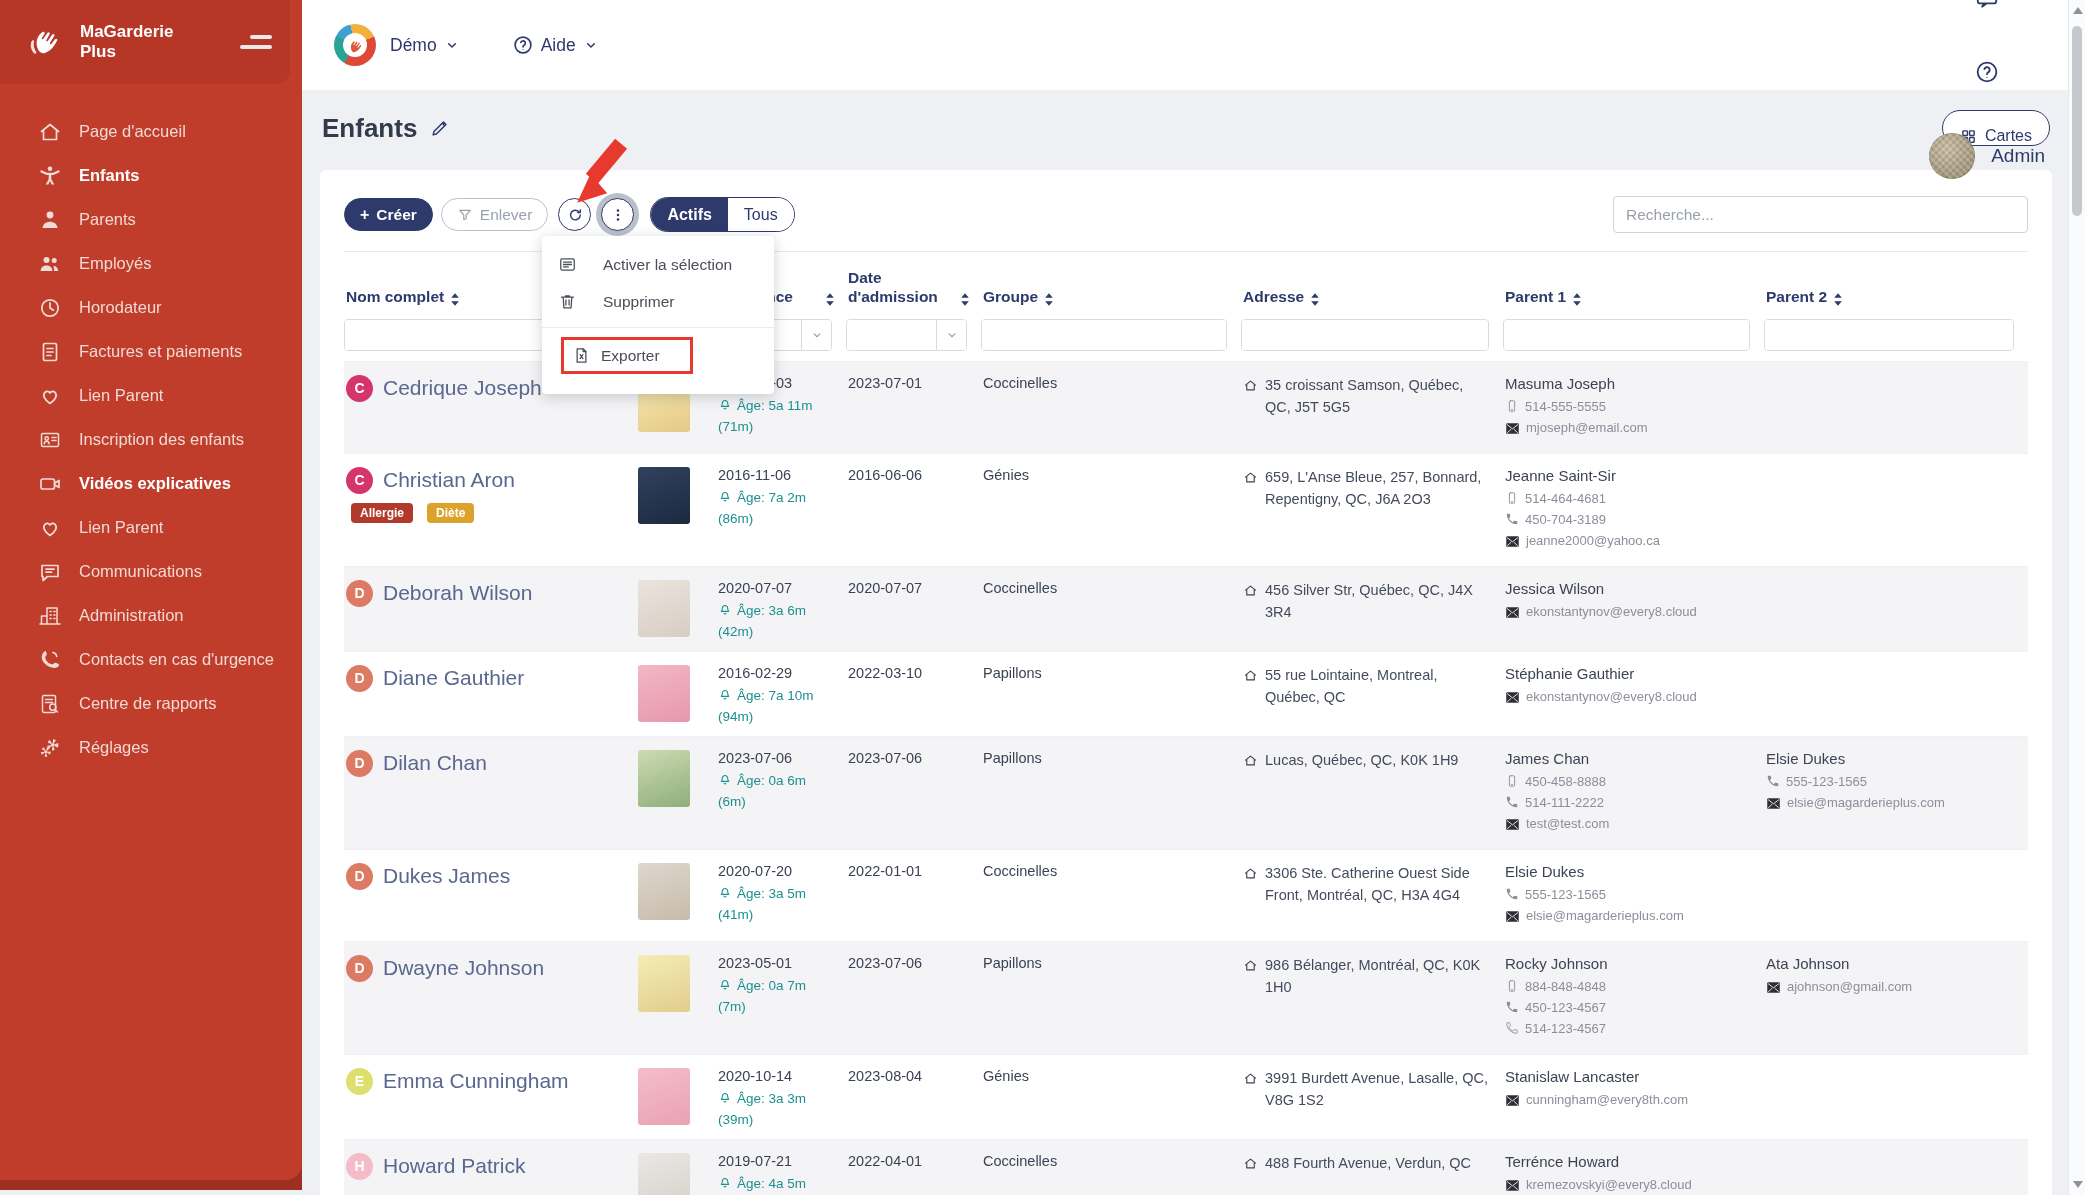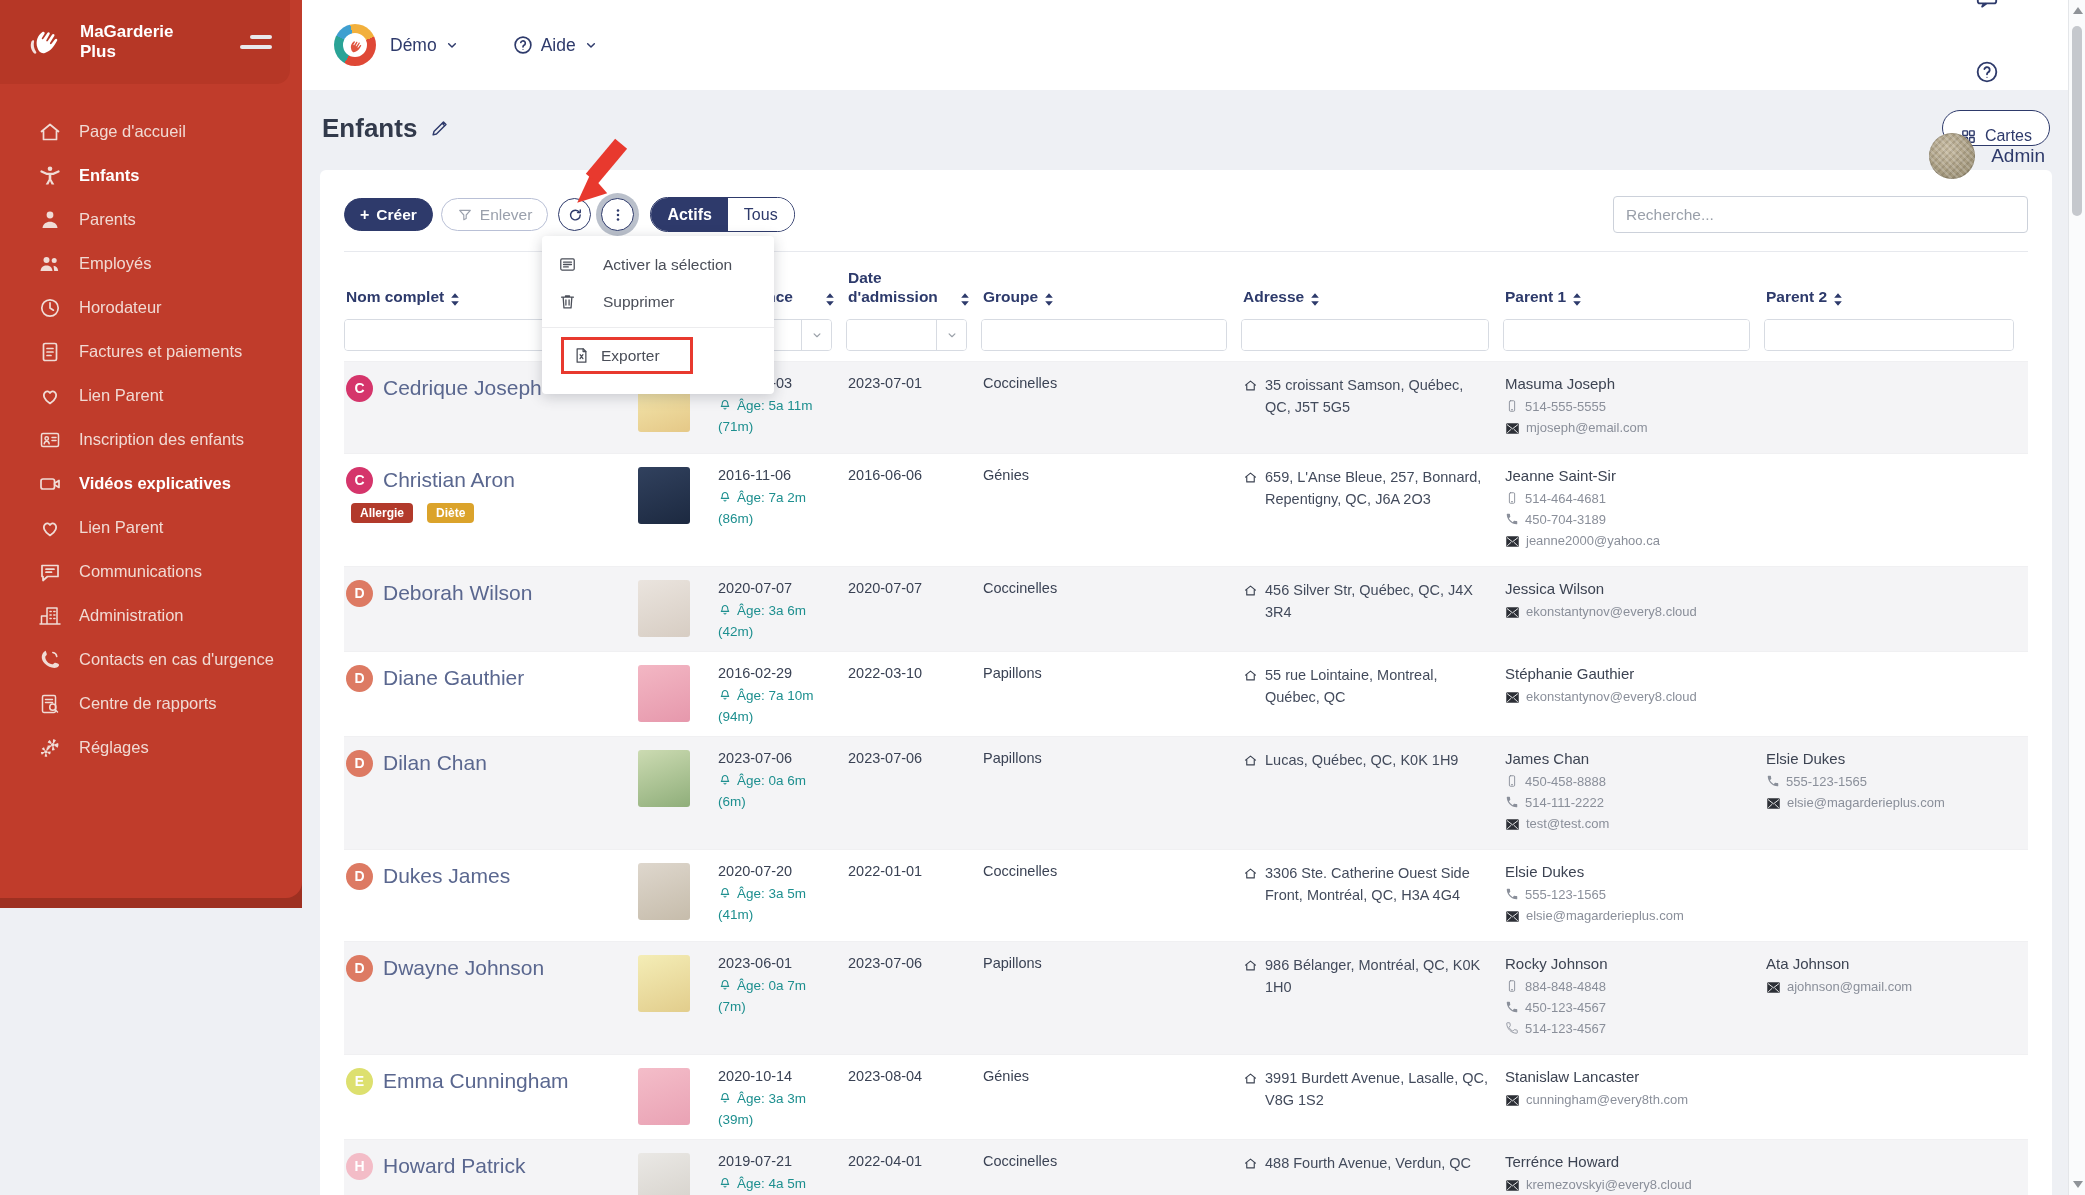--- a/index.html
+++ b/index.html
@@ -1,20 +1,20 @@
 <!DOCTYPE html>
 <html><head>
 <meta charset="utf-8">
 <style>
   * { box-sizing: border-box; margin: 0; padding: 0; }
   html,body { width:2085px; height:1195px; overflow:hidden; font-family:"Liberation Sans",sans-serif; background:#eef0f4; }
   svg { display:block; }
 
   
-  .sidebar { position:absolute; left:0; top:0; width:302px; height:908px; background:#9e3021; z-index:5; }
+  .sidebar { position:absolute; left:0; top:0; width:302px; height:1190px; background:#9e3021; z-index:5; }
   .sidebar-body { position:absolute; inset:0 0 10px 0; background:#c03c2b; border-bottom-right-radius:16px; }
   .side-header { position:relative; height:84px; width:290px; background:#b63726; border-radius:0 0 14px 0; display:flex; align-items:center; padding:0 18px 0 24px; }
   .brand-logo { width:46px; height:46px; color:#fff; flex:0 0 auto; }
   .brand-text { color:#fff; font-weight:bold; font-size:17px; line-height:1.15; margin-left:10px; flex:1; }
   .hamburger { width:34px; height:26px; display:flex; flex-direction:column; justify-content:center; gap:6px; align-items:flex-end; cursor:pointer; }
   .hamburger i { display:block; height:4px; border-radius:2px; background:#e9e9ec; }
   .hamburger i:nth-child(1){ width:22px; }
   .hamburger i:nth-child(2){ width:32px; }
   .side-menu { list-style:none; margin-top:26px; }
   .side-item { display:flex; align-items:center; gap:17px; padding:10px 14px 10px 38px; color:#f1dad3; font-size:16.5px; cursor:pointer; }
@@ -886,21 +886,21 @@
      <div class="name-line">
        <span class="init" style="background:#dd7a63">D</span>
        <span class="cname">Dwayne Johnson</span>
      </div>
 
    </div>
    <div class="cell">
      <div class="photo" style="background:linear-gradient(160deg, #f4edb6, #e2cd8c)"></div>
    </div>
    <div class="cell">
-     <div class="bdate">2023-06-01</div>
+     <div class="bdate">2023-05-01</div>
      <div class="ageline">
               <span class="aicon">
                 <svg viewBox="0 0 24 24">
                   <path d="M12 4.4a4.6 4.6 0 0 0-4.6 4.6c0 3.7-1.1 4.7-1.8 5.3h12.8c-.6-.6-1.8-1.6-1.8-5.3A4.6 4.6 0 0 0 12 4.4z" fill="none" stroke="currentColor" stroke-width="1.9" stroke-linecap="round" stroke-linejoin="round"></path>
                   <path d="M10.4 17.8a1.7 1.7 0 0 0 3.2 0" fill="none" stroke="currentColor" stroke-width="1.9" stroke-linecap="round" stroke-linejoin="round"></path>
                 </svg>
               </span>
               <span>Âge: 0a 7m</span>
             </div>
      <div class="months">(7m)</div>

